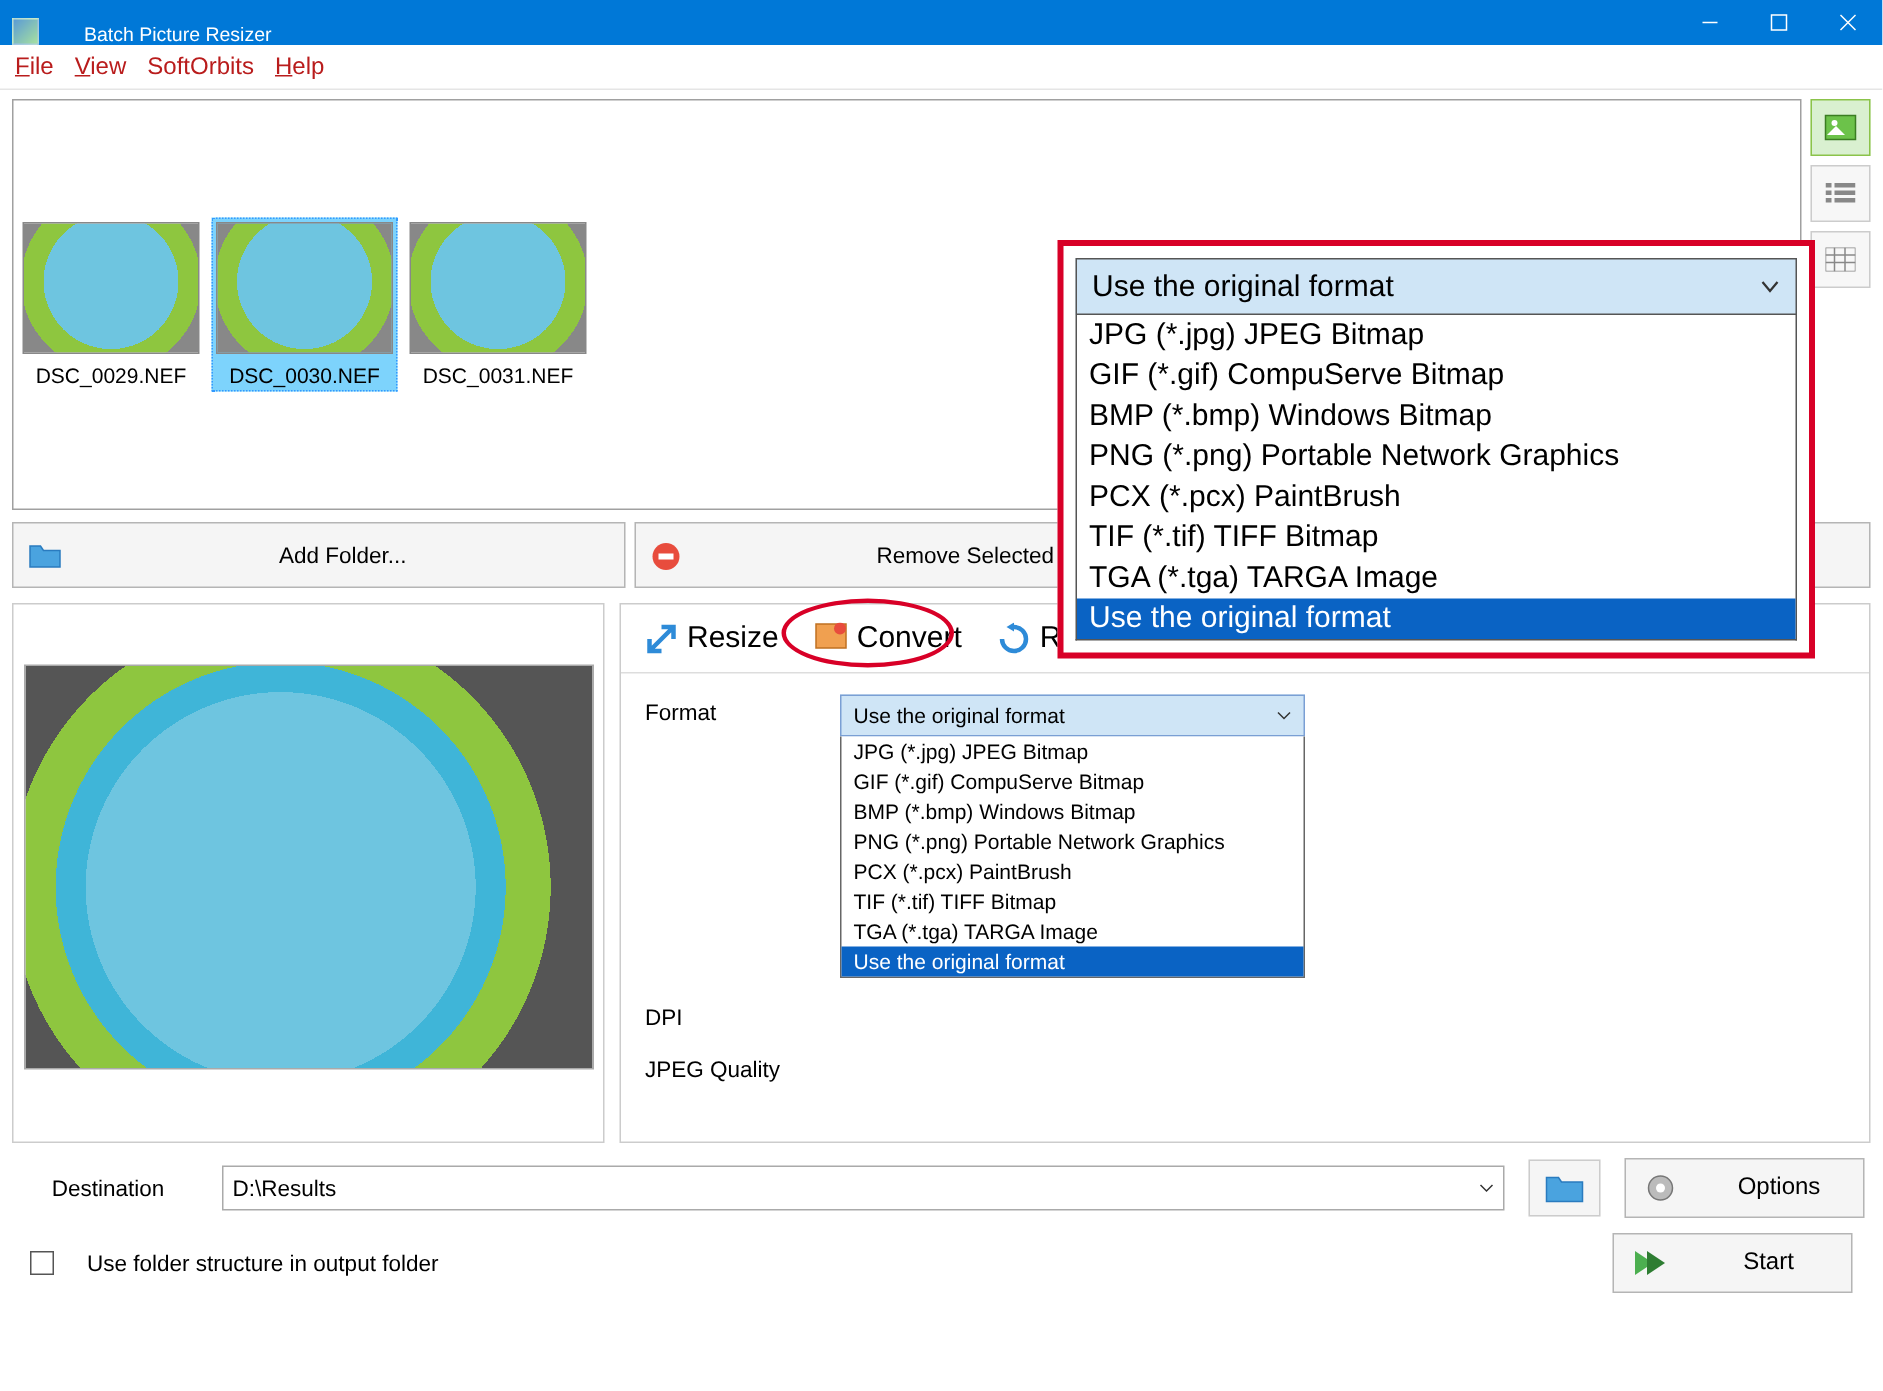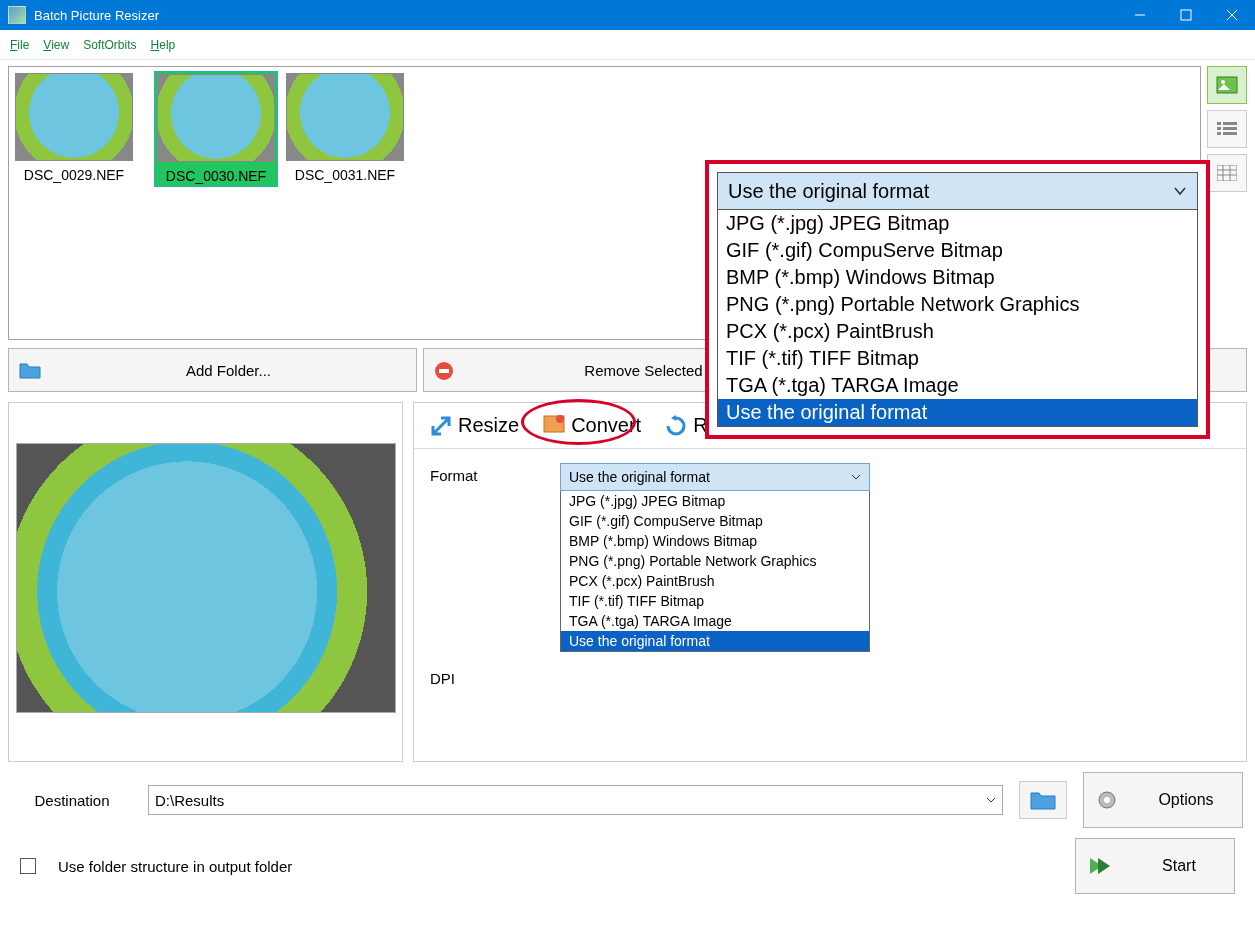--- a/index.html
+++ b/index.html
@@ -1,35 +1,35 @@
 <!DOCTYPE html>
 <html><head>
 <meta charset="utf-8">
 <style>
 * { box-sizing: border-box; margin: 0; padding: 0; font-family: "Segoe UI", Tahoma, sans-serif; }
 body { width: 1255px; height: 927px; background: #fff; overflow: hidden; position: relative; }
 
 
-.titlebar { background: #0078d7; color: #fff; height: 30px; display: flex; align-items: center; padding-left: 8px; }
+.titlebar { background: #0078d7; color: #fff; height: 30px; display: flex; align-items: flex-end; padding-left: 8px; gap: 22px; }
 .titlebar .appicon { width: 18px; height: 18px; background: linear-gradient(135deg,#5b9bd5,#a6e0a0); margin-right: 8px; border: 1px solid rgba(255,255,255,.4); }
 .titlebar .title { font-size: 13px; }
 .winbtns { margin-left: auto; display: flex; }
 .winbtn { width: 46px; height: 30px; display: flex; align-items: center; justify-content: center; }
 .winbtn svg { stroke: #fff; stroke-width: 1; fill: none; }
 
 
 .menubar { height: 30px; display: flex; align-items: center; padding: 0 10px; gap: 14px; border-bottom: 1px solid #e5e5e5; }
-.menubar .mi { font-size: 12px; color: #15803d; }
+.menubar .mi { font-size: 16px; color: #b91c1c; }
 .menubar .mi u { text-decoration: underline; }
 
 
 .main { display: flex; padding: 6px 8px 0 8px; gap: 6px; }
-.thumbstrip { flex: 1; border: 1px solid #a0a0a0; height: 274px; padding: 4px; background: #fff; display: flex; align-items: flex-start; gap: 6px; }
+.thumbstrip { flex: 1; border: 1px solid #a0a0a0; height: 274px; padding: 4px; background: #fff; display: flex; align-items: center; gap: 6px; }
 .thumb { text-align: center; padding: 2px; }
-.thumb.sel { border: 1px dotted #3399ff; background: #22c55e; margin-left: 13px; }
+.thumb.sel { border: 1px dotted #3399ff; background: #7dd3fc; }
 .thumb .img { width: 118px; height: 88px; background: #333; border: 1px solid #888; background: radial-gradient(circle at 50% 45%, #6ec5e0 0 45px, #8ec63f 45px 60px, #888 60px); }
 .thumb .cap { font-size: 14px; margin-top: 6px; }
 
 .sidetools { width: 40px; display: flex; flex-direction: column; gap: 6px; }
 .sidetools .tbtn { width: 40px; height: 38px; border: 1px solid #ccc; display: flex; align-items: center; justify-content: center; background: #f7f7f7; }
 .sidetools .tbtn.active { background: #d9f0d0; border-color: #8bc34a; }
 
 
 .toolbar { display: flex; gap: 6px; padding: 8px 8px 0 8px; }
 .tbutton { flex: 1; height: 44px; border: 1px solid #b5b5b5; background: #f5f5f5; display: flex; align-items: center; gap: 10px; padding: 0 10px; font-size: 15px; }
@@ -57,21 +57,21 @@
 .droplist .opt { padding: 2px 8px; }
 .droplist .opt.hl { background: #0a63c4; color: #fff; }
 
 
 .dest { padding: 10px 12px 4px 12px; display: flex; align-items: center; gap: 16px; }
 .dest .lbl { font-size: 15px; width: 120px; text-align: center; }
 .destfield { flex: 1; height: 30px; border: 1px solid #aaa; display: flex; align-items: center; padding: 0 6px; font-size: 15px; justify-content: space-between; }
 .browse { width: 48px; height: 38px; border: 1px solid #ccc; background: #f5f5f5; display: flex; align-items: center; justify-content: center; }
 
 .rightbtns { display: flex; flex-direction: column; gap: 6px; }
-.bigbtn { width: 160px; height: 56px; border: 1px solid #b5b5b5; background: #f5f5f5; display: flex; align-items: center; gap: 12px; padding-left: 12px; font-size: 16px; }
+.bigbtn { width: 160px; height: 40px; border: 1px solid #b5b5b5; background: #f5f5f5; display: flex; align-items: center; gap: 12px; padding-left: 12px; font-size: 16px; }
 
 .chkrow { padding: 6px 20px; font-size: 15px; display: flex; align-items: center; gap: 22px; }
 .chk { width: 16px; height: 16px; border: 1px solid #555; }
 
 
 .overlay { position: absolute; left: 705px; top: 160px; width: 505px; border: 4px solid #d80027; background: #fff; }
 .overlay .oselbox { margin: 8px 8px 0 8px; border: 1px solid #555; background: #cfe5f6; height: 38px; display: flex; align-items: center; justify-content: space-between; padding: 0 10px; font-size: 20px; }
 .overlay .olist { margin: 0 8px 8px 8px; border: 1px solid #555; border-top: none; }
 .overlay .oopt { padding: 2px 8px; font-size: 20px; }
 .overlay .oopt.hl { background: #0a63c4; color: #fff; }
@@ -233,20 +233,23 @@
             <div class="opt">PCX (*.pcx) PaintBrush</div>
             <div class="opt">TIF (*.tif) TIFF Bitmap</div>
             <div class="opt">TGA (*.tga) TARGA Image</div>
             <div class="opt hl">Use the original format</div>
           </div>
         </div>
       </div>
       <div class="frow">
         <div class="lbl">DPI</div>
       </div>
+      <div class="frow">
+        <div class="lbl">JPEG Quality</div>
+      </div>
     </div>
   </div>
 </div>
 
 <div class="dest">
   <div class="lbl">Destination</div>
   <div class="destfield">
     <span>D:\Results</span>
     <span>
         <svg width="10" height="10">

